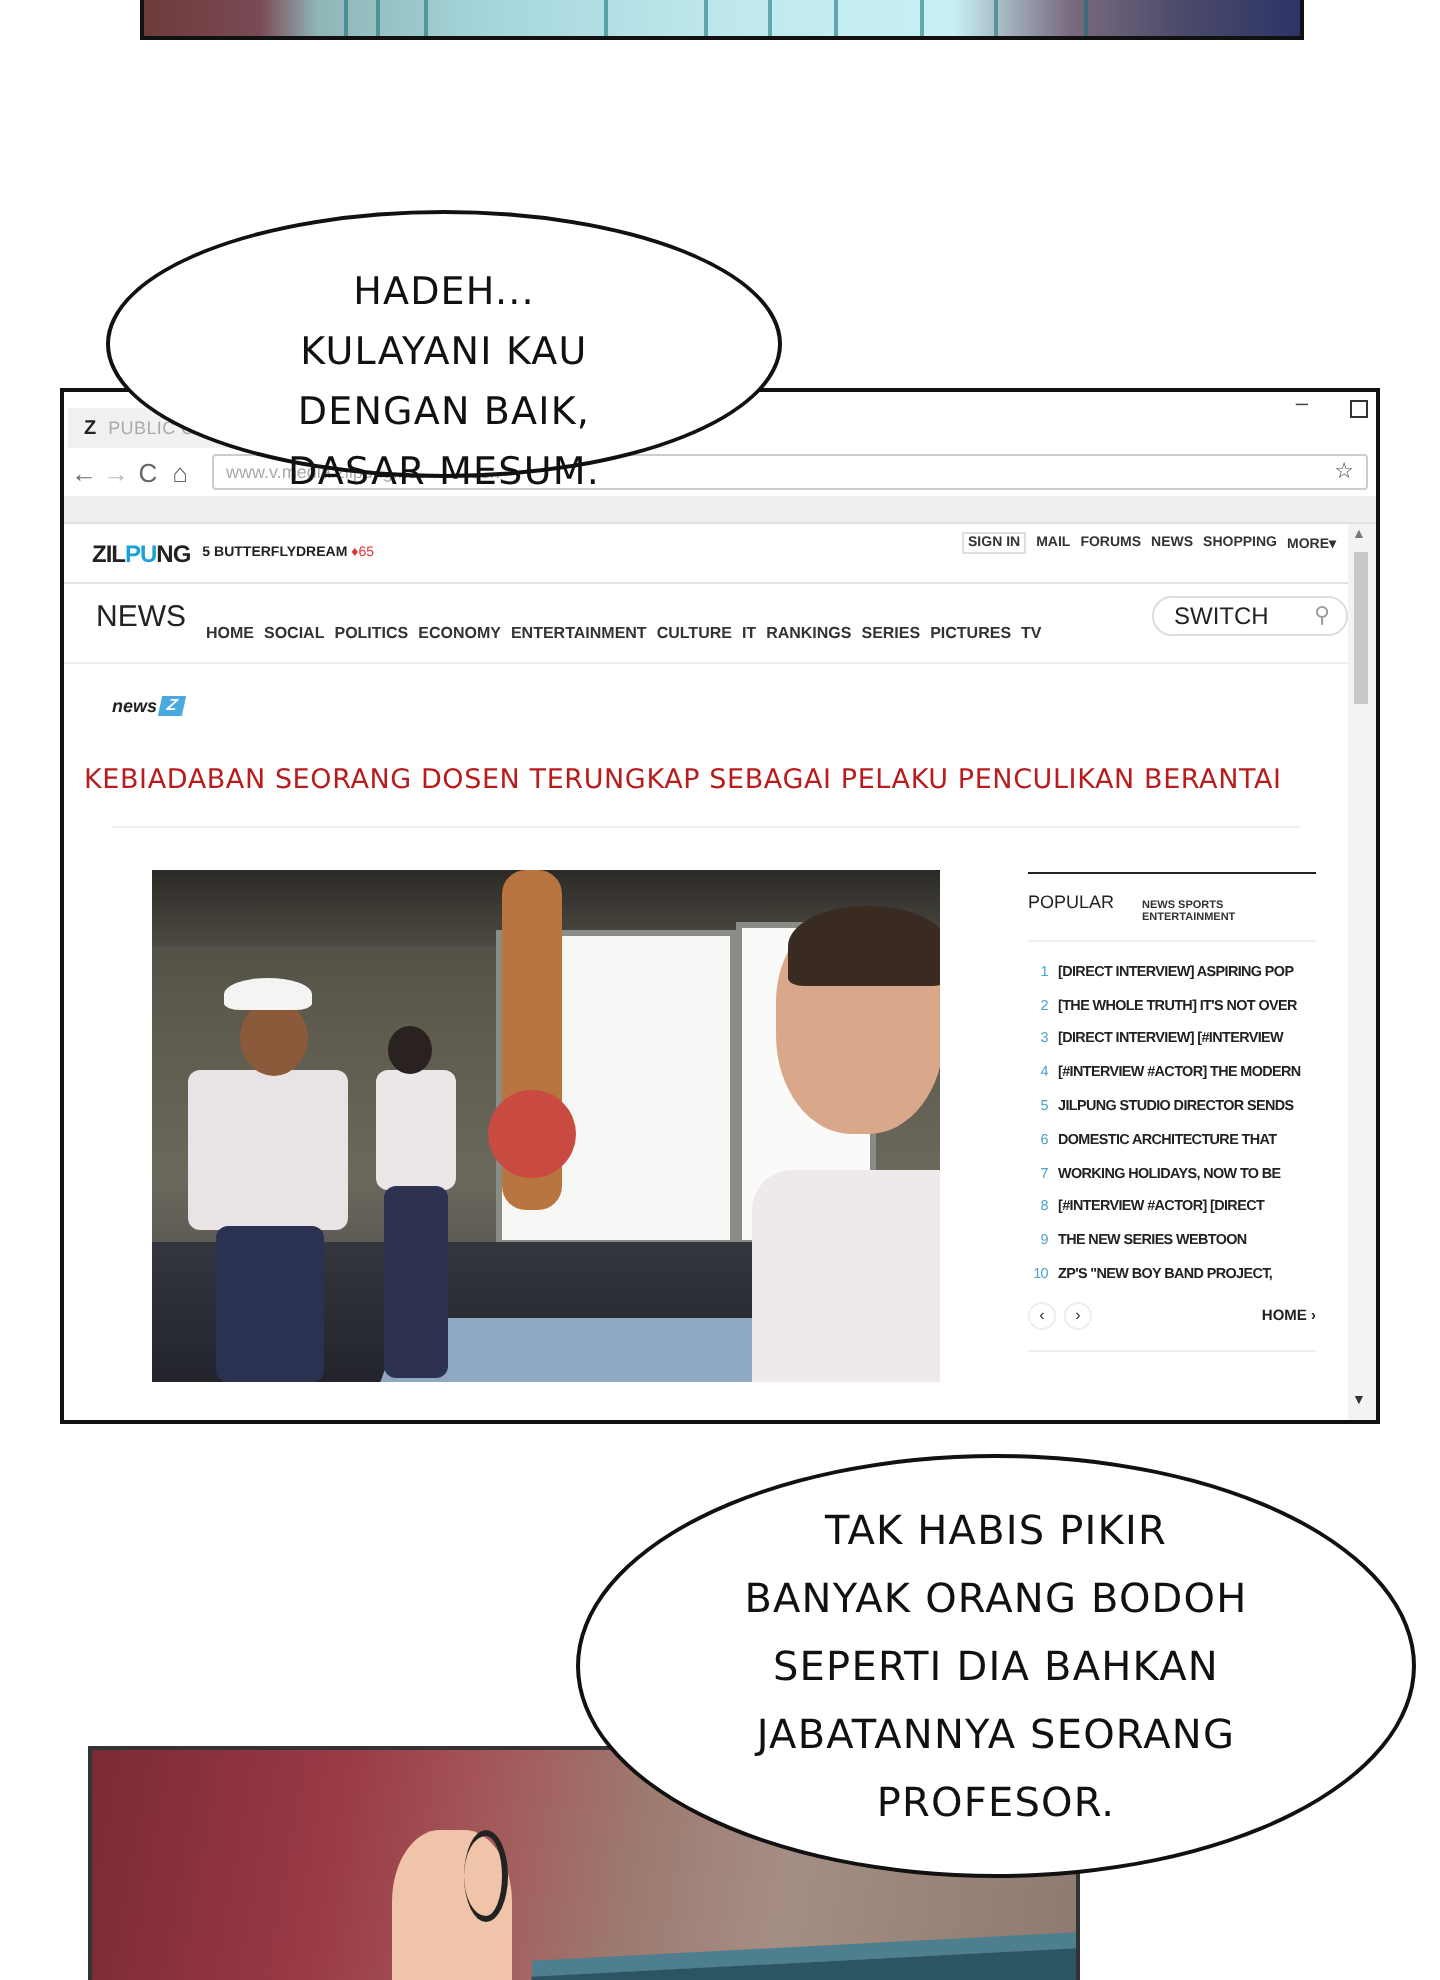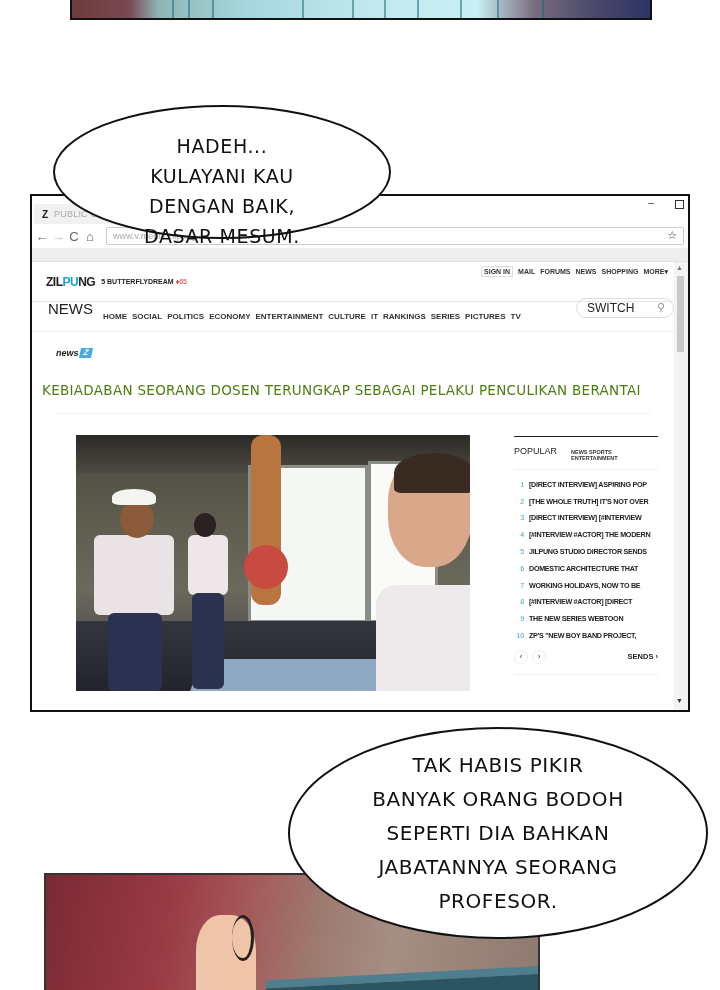--- a/index.html
+++ b/index.html
@@ -42,42 +42,42 @@
   }
   .star { position: absolute; right: 6px; top: 1px; font-size: 11px; color: #444; }
   .bookmarks { position: absolute; left: 0; right: 0; top: 52px; height: 14px; background: #efefef; border-bottom: 1px solid #e2e2e2; }
 
   .page { position: absolute; left: 0; right: 14px; top: 66px; bottom: 0; background: #fff; }
   .scrollbar { position: absolute; right: 0; top: 66px; width: 14px; bottom: 0; background: #f3f3f3; }
   .scroll-thumb { position: absolute; left: 3px; top: 14px; width: 7px; height: 76px; background: #c8c8c8; }
   .scroll-up { position: absolute; left: 2px; top: 2px; font-size: 7px; color: #777; }
   .scroll-down { position: absolute; left: 2px; bottom: 6px; font-size: 7px; color: #333; }
 
-  .site-top { position: absolute; left: 0; right: 0; top: 0; height: 40px; border-bottom: 1px solid #e5e5e5; display: flex; align-items: center; padding-left: 14px; }
+  .site-top { position: absolute; left: 0; right: 0; top: 0; height: 30px; border-bottom: 1px solid #e5e5e5; display: flex; align-items: center; padding-left: 14px; }
   .logo { font-size: 12px; font-weight: bold; letter-spacing: -0.5px; }
   .logo .c1 { color: #222; } .logo .c2 { color: #1aa3d8; }
   .user-info { font-size: 7px; font-weight: bold; margin-left: 6px; color: #222; }
   .user-info .badge { color: #d33; font-weight: normal; }
   .top-links { position: absolute; right: 6px; top: 6px; display: flex; gap: 5px; font-size: 7px; font-weight: bold; color: #333; }
   .top-links .signin { border: 1px solid #ddd; padding: 1px 2px; margin-top: -2px; }
 
   .site-nav { position: absolute; left: 0; right: 0; top: 24px; height: 46px; border-bottom: 1px solid #eee; display: flex; align-items: center; padding-left: 16px; }
   .site-nav .news-title { font-size: 15px; color: #222; margin-right: 10px; }
   .site-nav .menu { display: flex; gap: 5px; font-size: 8px; font-weight: bold; color: #333; margin-top: 16px; }
   .switch-box {
     position: absolute; right: 0; top: 12px; width: 98px; height: 20px;
     border: 1px solid #ddd; border-radius: 10px; font-size: 12px; color: #222;
     padding: 2px 10px;
   }
   .switch-box .search-ico { position: absolute; right: 8px; top: 2px; font-size: 11px; color: #999; }
 
   .news-logo { position: absolute; left: 24px; top: 86px; font-size: 9px; font-weight: bold; font-style: italic; color: #222; display: flex; align-items: center; gap: 1px; }
   .news-logo .z { display: inline-block; background: #4aaae0; color: #fff; width: 12px; height: 10px; font-size: 8px; text-align: center; line-height: 10px; transform: skewX(-12deg); }
 
-  .headline { position: absolute; left: 10px; top: 120px; font-size: 13.5px; letter-spacing: 0.3px; color: #4d7c0f; white-space: nowrap; font-family: "DejaVu Sans", sans-serif; }
+  .headline { position: absolute; left: 10px; top: 120px; font-size: 13.5px; letter-spacing: 0.3px; color: #b91c1c; white-space: nowrap; font-family: "DejaVu Sans", sans-serif; }
   .headline-rule { position: absolute; left: 24px; right: 24px; top: 151px; height: 1px; background: #eee; }
 
   .article-img {
     position: absolute; left: 44px; top: 173px; width: 394px; height: 256px; overflow: hidden;
     background: linear-gradient(180deg, #4a4840 0%, #5d5a4e 30%, #6b685c 60%, #3e3f46 100%);
   }
   .img-ceiling { position: absolute; left: 0; right: 0; top: 0; height: 38px; background: linear-gradient(180deg, #2c2a26, #4d4a42); }
   .img-window { position: absolute; left: 172px; top: 30px; width: 120px; height: 158px; background: #f5f7f4; border: 3px solid #8a8c86; }
   .img-window2 { position: absolute; left: 292px; top: 26px; width: 70px; height: 162px; background: #fafbf8; border: 3px solid #8a8c86; }
   .img-floor { position: absolute; left: 0; right: 0; bottom: 0; height: 70px; background: linear-gradient(180deg, #34363f, #23242b); }
@@ -294,21 +294,21 @@
             <span>THE NEW SERIES WEBTOON</span>
           </li>
         <li class="popular-item">
             <span class="num">10</span>
             <span>ZP'S "NEW BOY BAND PROJECT,</span>
           </li>
       </ul>
       <div class="popular-foot">
         <span class="pager-btn">‹</span>
         <span class="pager-btn">›</span>
-        <span class="more-link">SENDS ›</span>
+        <span class="more-link">HOME ›</span>
       </div>
     </div>
 
   </div>
 
   <div class="scrollbar">
     <span class="scroll-up">▲</span>
     <div class="scroll-thumb"></div>
     <span class="scroll-down">▼</span>
   </div>

